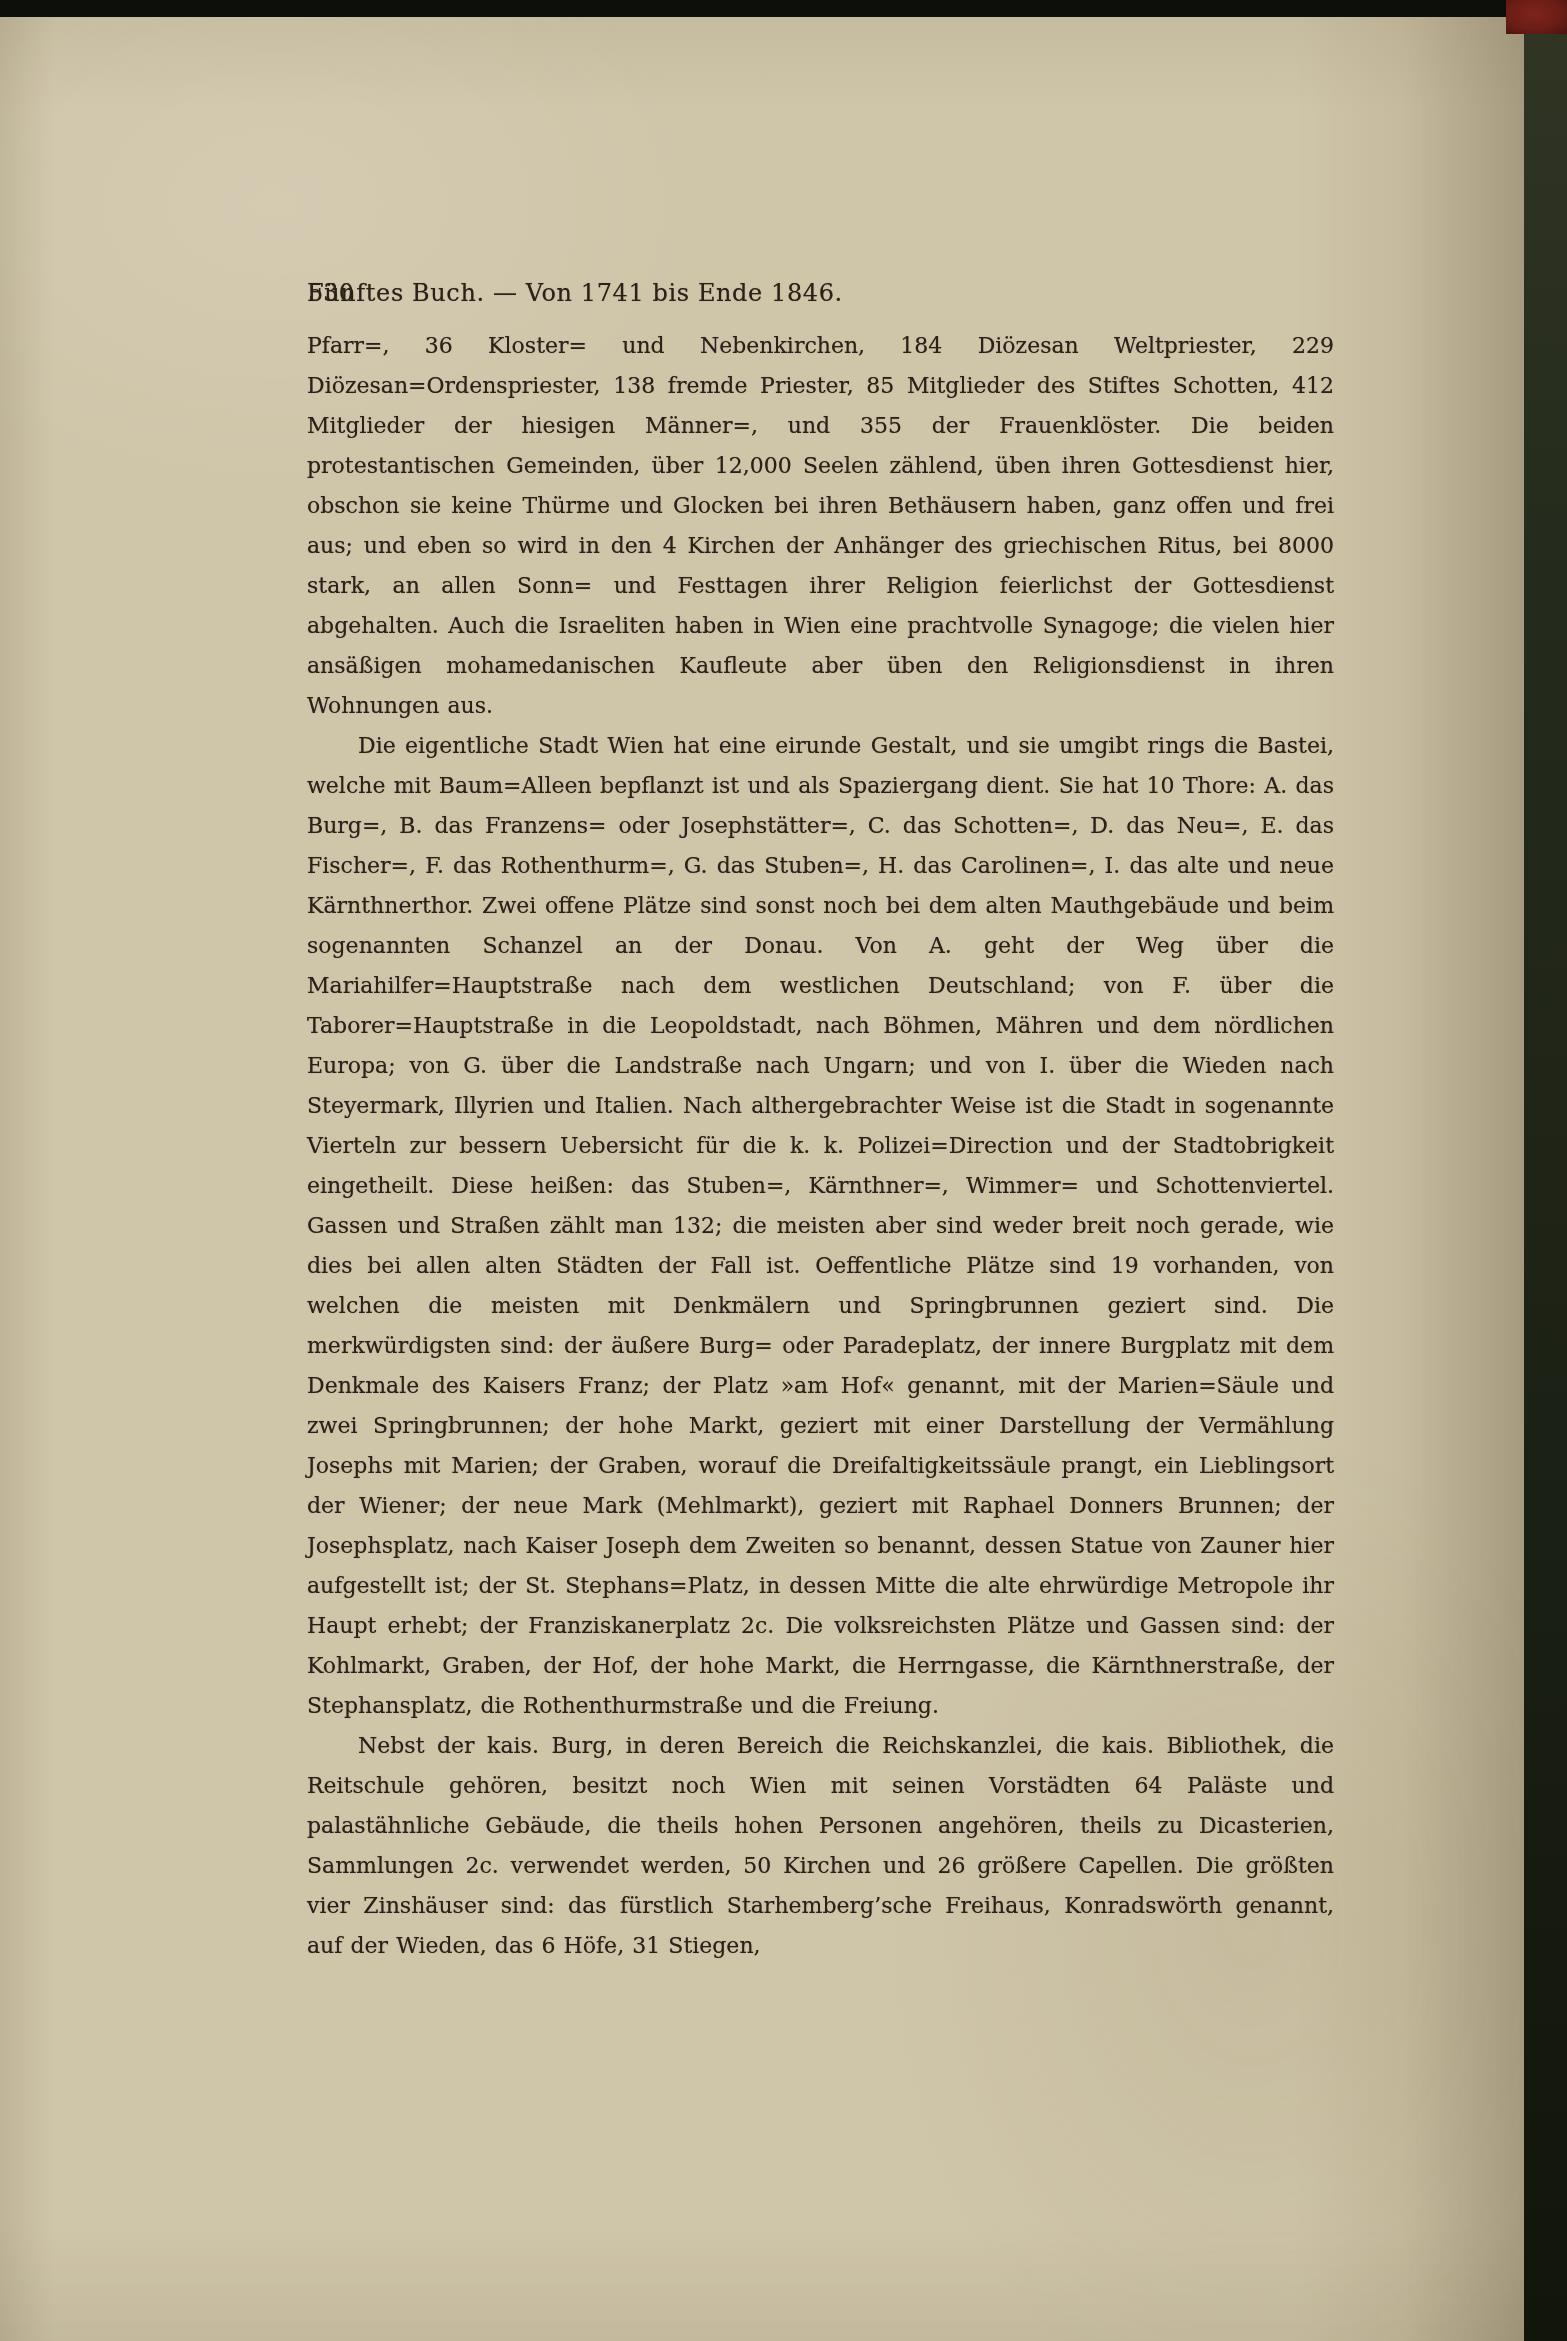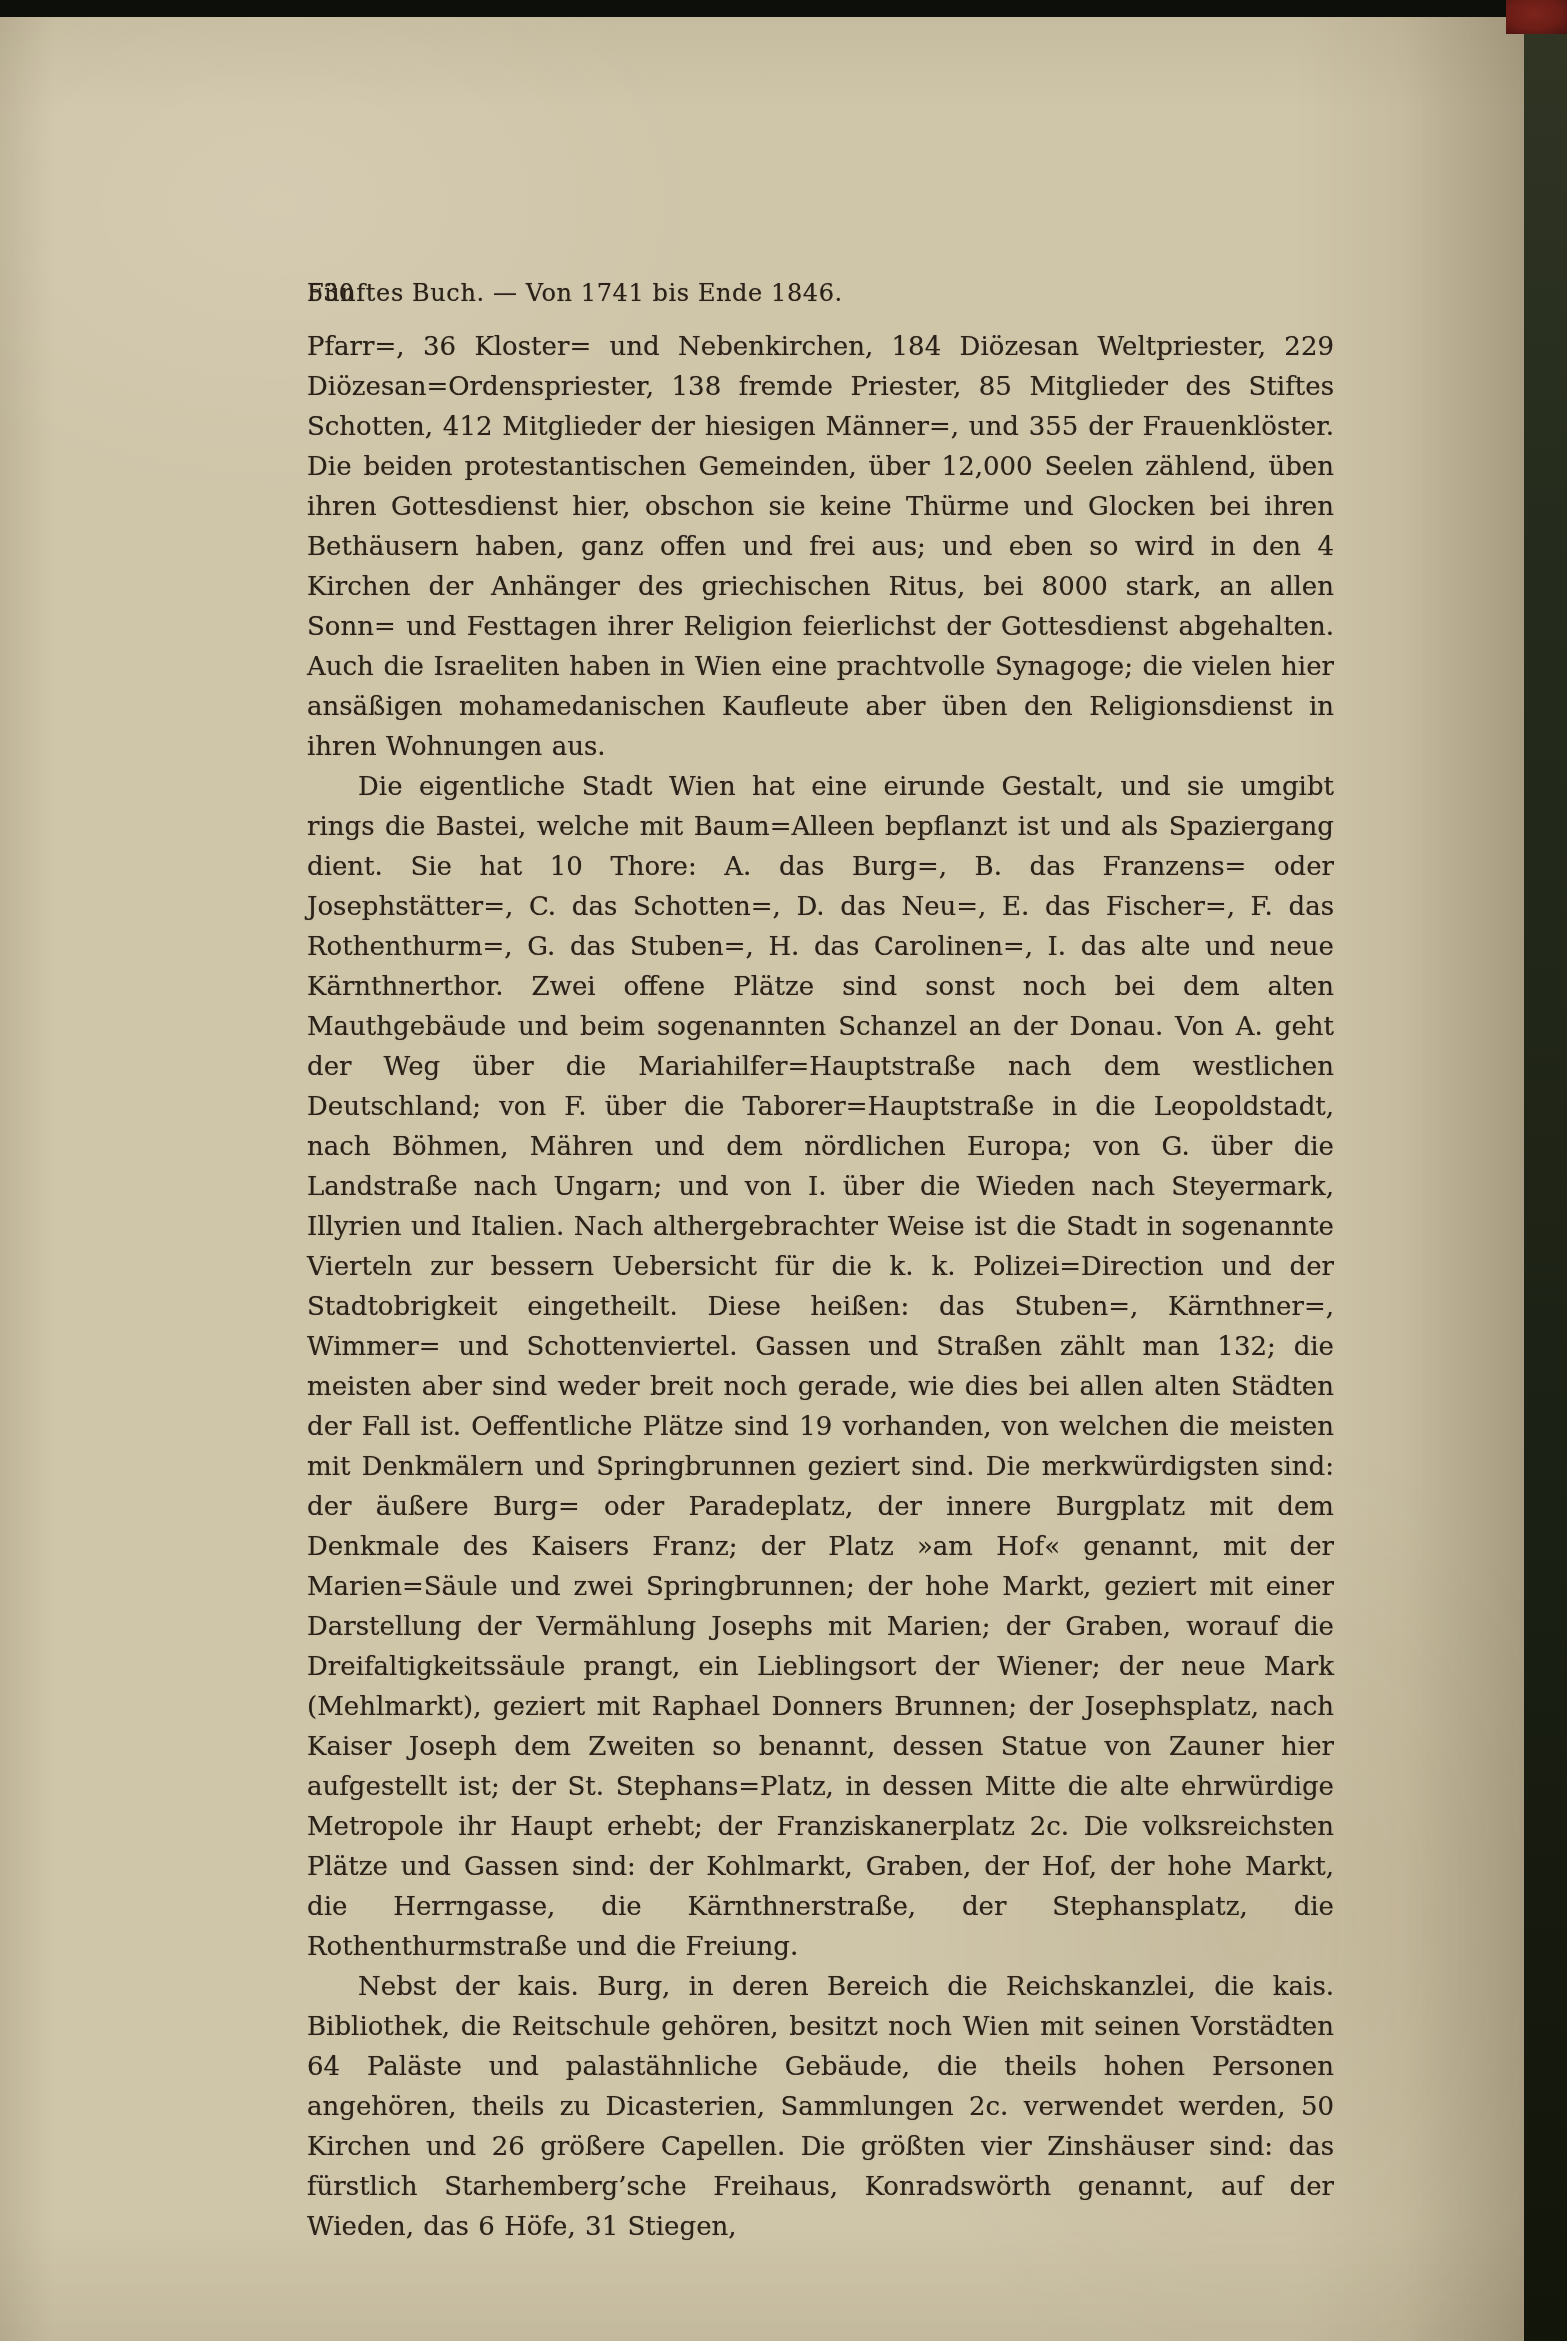--- a/index.html
+++ b/index.html
@@ -66,21 +66,21 @@
   .page-number {
     position:absolute; left:1.1px; top:0;
   }
   .running-header {
     display:block;
     text-align:left;
     letter-spacing:0.6px;
   }
 
   p.body-par {
-    font-size:26px;
+    font-size:22px;
     line-height:40px;
     text-align:justify;
     text-justify:inter-word;
     word-spacing:1.1px;
   }
   p.indent { text-indent:51px; }
 </style>
 </head>
 <body>
 

